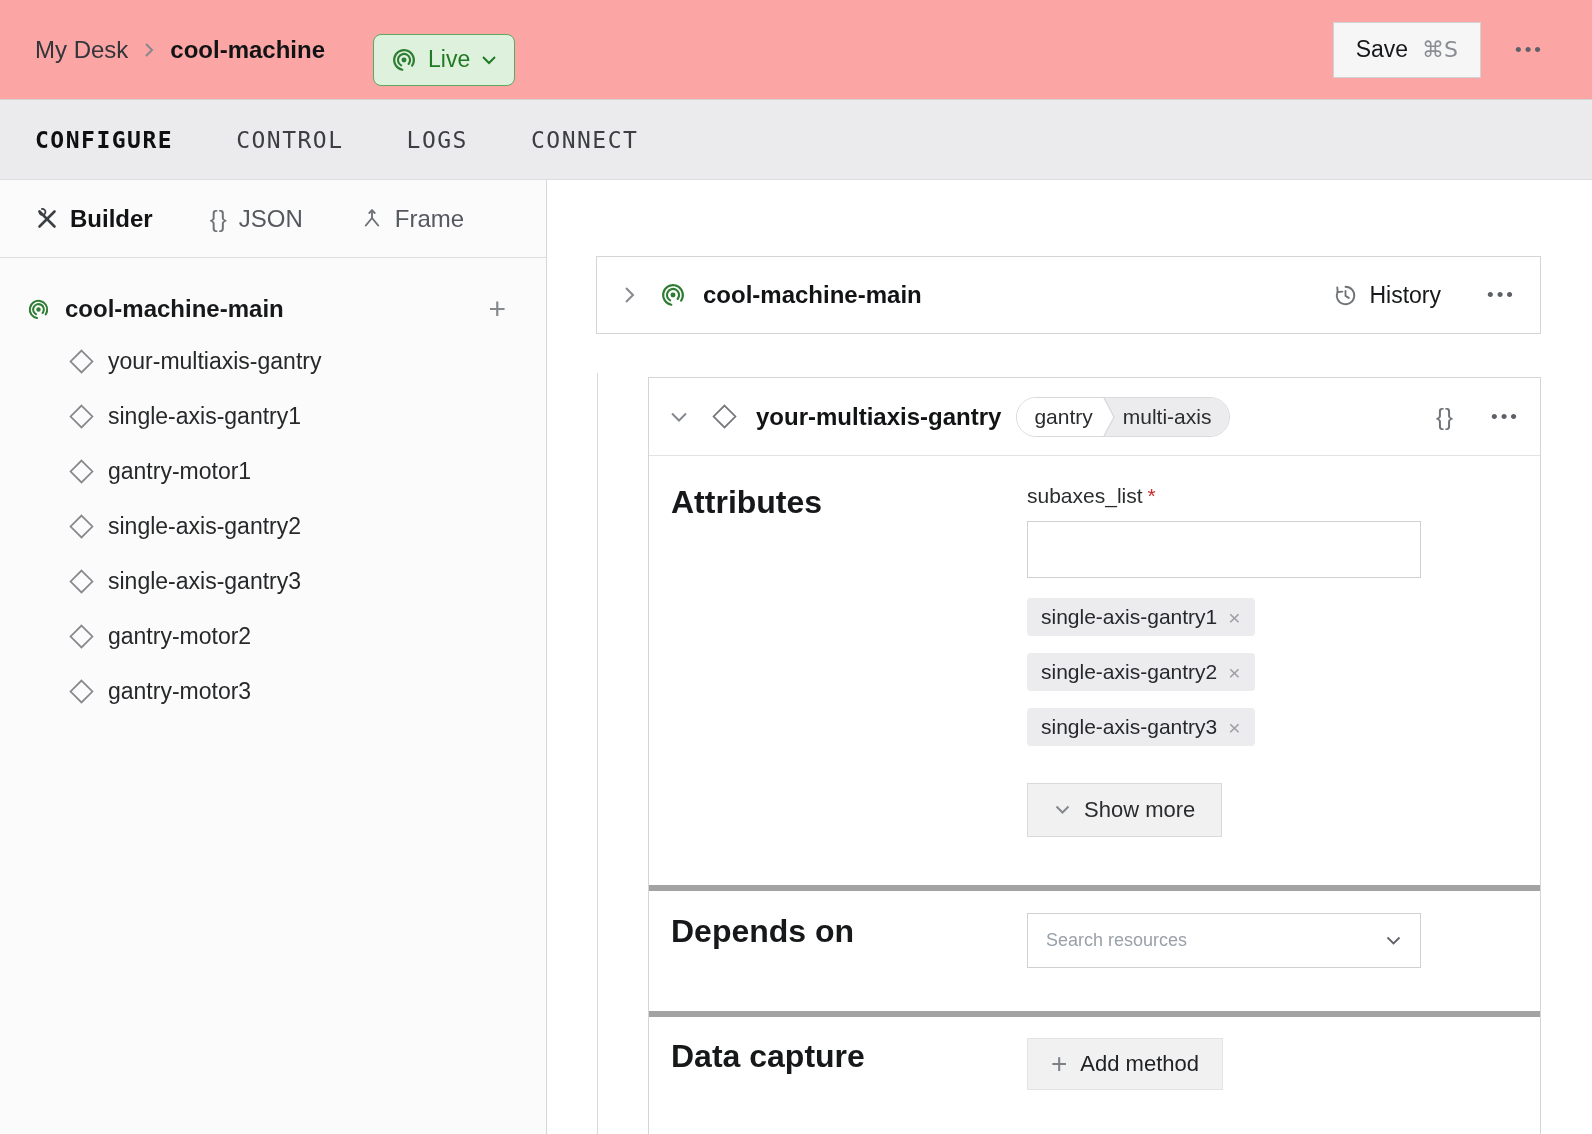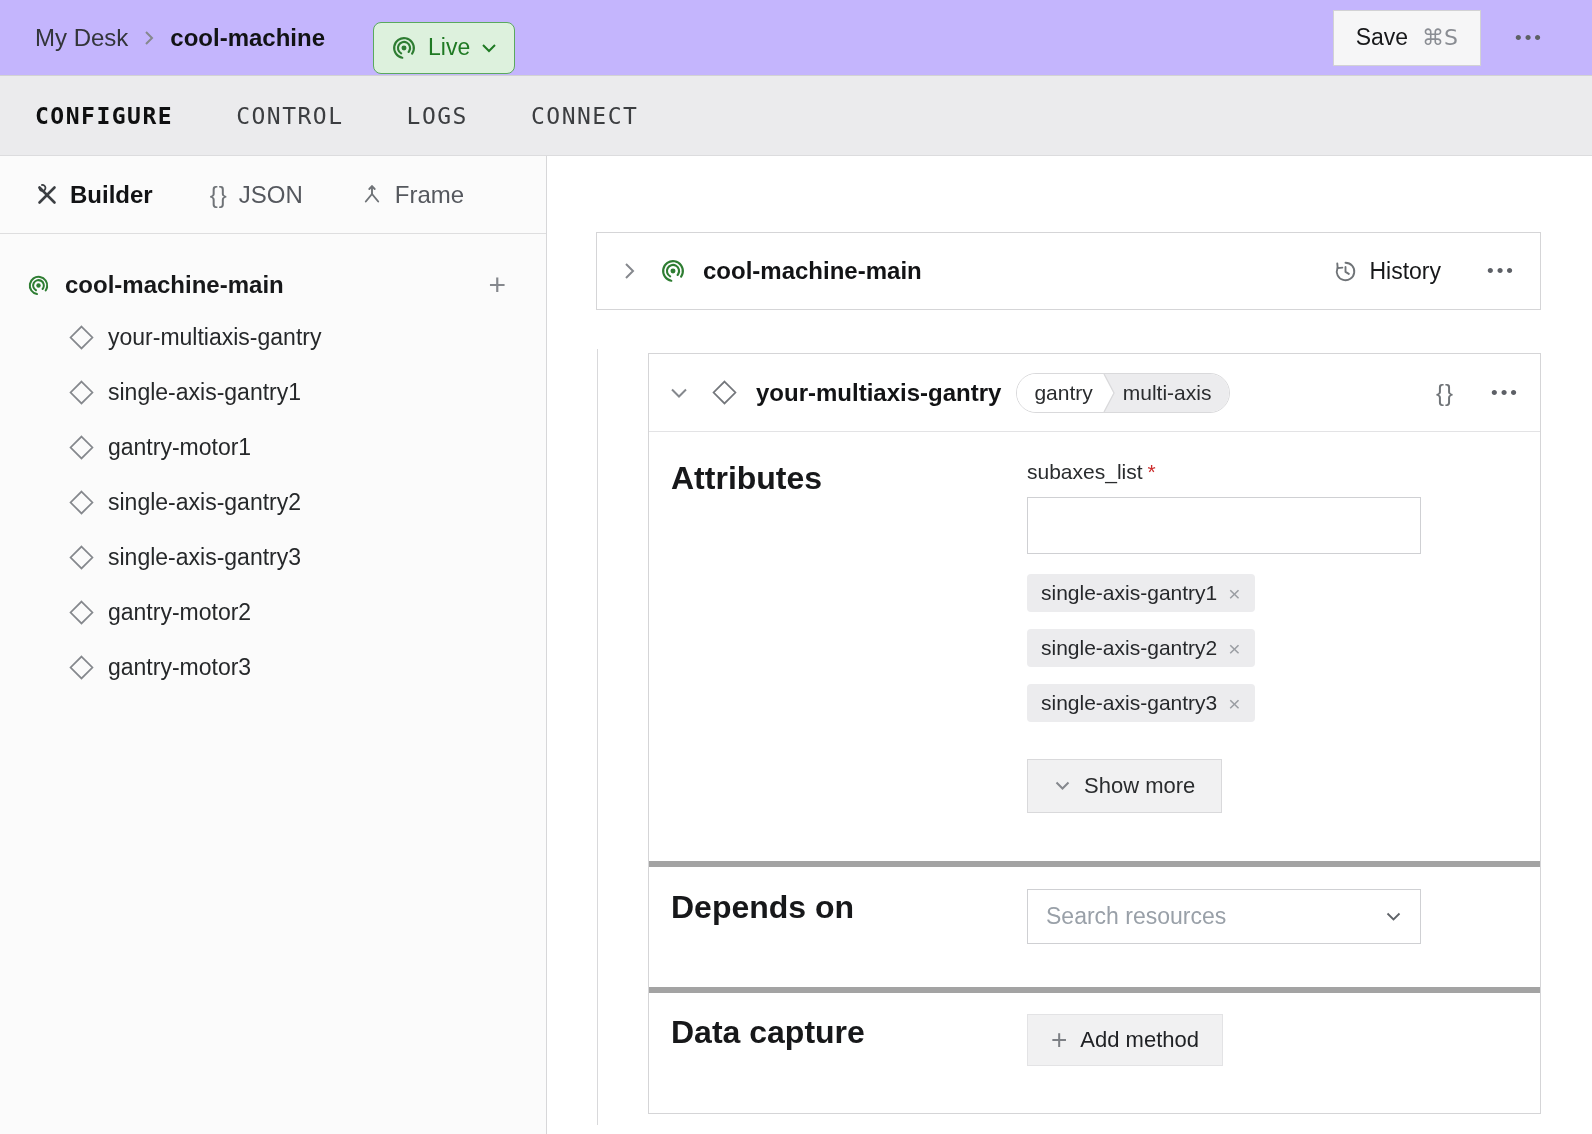--- a/index.html
+++ b/index.html
@@ -1,20 +1,20 @@
 <!DOCTYPE html>
 <html><head>
 <meta charset="utf-8">
 <style>
   * { margin:0; padding:0; box-sizing:border-box; }
   html,body { width:1592px; height:1134px; overflow:hidden; background:#fff;
     font-family:"Liberation Sans", sans-serif; color:#1e2023; }
 
   
-  .header { height:76px; background:#c4b5fd; border-bottom:1px solid #d2d2d4;
+  .header { height:100px; background:#fca5a5; border-bottom:1px solid #d2d2d4;
     display:flex; align-items:center; padding:0 48px 0 35px; }
   .breadcrumb { display:flex; align-items:center; gap:14px; font-size:24px; }
   .crumb-parent { color:#33353a; }
   .crumb-current { color:#121315; font-weight:bold; }
   .live-badge { margin-left:48px; height:52px; display:flex; align-items:center;
     gap:11px; padding:0 17px; background:#ddf1dd; border:1px solid #5aa95e;
     border-radius:8px; cursor:pointer;margin-top:20px; }
   .live-label { color:#1f7a23; font-size:23px; }
   .header-right { margin-left:auto; display:flex; align-items:center; }
   .save-btn { height:56px; display:flex; align-items:center; gap:14px;
@@ -99,21 +99,21 @@
     align-items:flex-start; }
   .chip { display:flex; align-items:center; gap:11px; height:38px; padding:0 14px;
     background:#ececee; border-radius:4px; font-size:21px; color:#26282b; }
   .chip-x { color:#9b9ea3; font-size:21px; cursor:pointer; line-height:1; }
   .show-more-btn { margin-top:37px; height:54px; display:inline-flex;
     align-items:center; gap:13px; padding:0 26px; background:#f1f1f2;
     border:1px solid #d9d9db; font-size:22px; color:#2a2c2e; cursor:pointer; }
 
   .search-select { width:394px; height:55px; border:1px solid #cfd0d3; background:#fff;
     display:flex; align-items:center; padding:0 18px; cursor:pointer; }
-  .search-placeholder { font-size:23px; color:#99a0a8; }
+  .search-placeholder { font-size:18px; color:#99a0a8; }
   .search-select .chev { margin-left:auto; }
 
   .add-method-btn { height:52px; display:inline-flex; align-items:center; gap:13px;
     padding:0 23px; background:#f1f1f2; border:1px solid #e3e3e5; font-size:22px;
     color:#202225; cursor:pointer; }
   .add-plus { color:#7d8085; font-size:28px; font-weight:300; line-height:1; }
 
   svg { display:block; }
 </style>
 </head>

